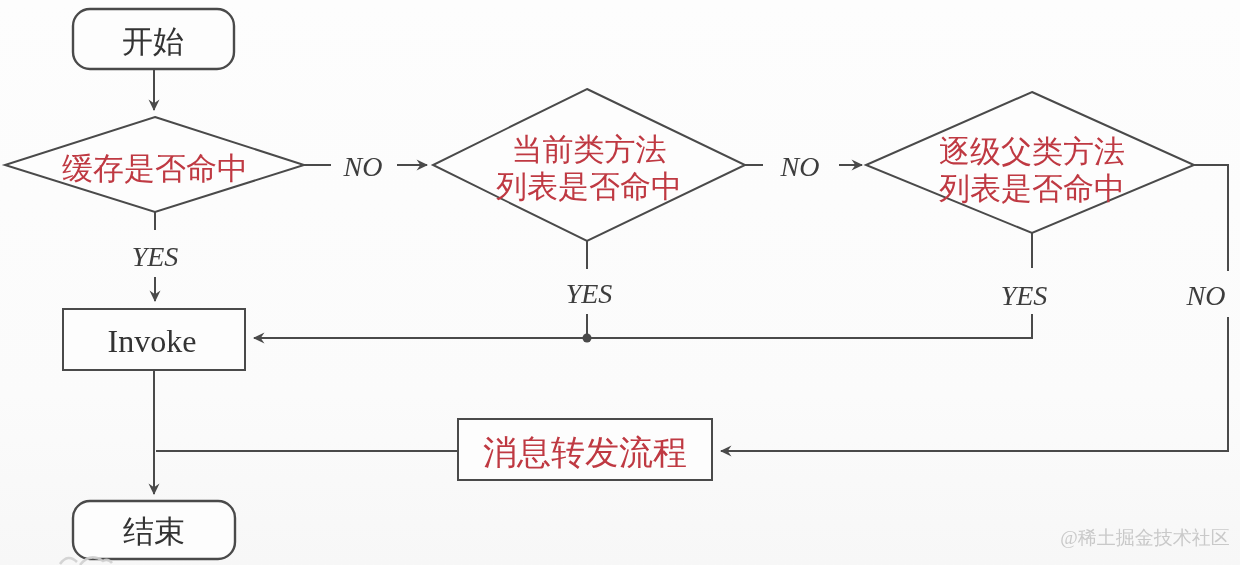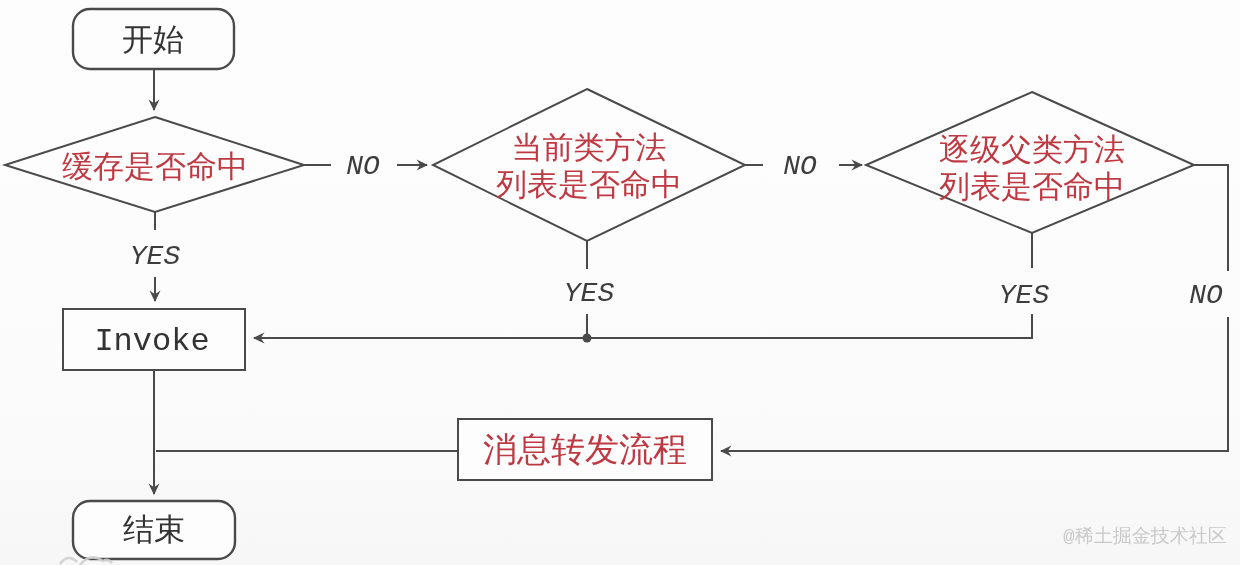--- a/index.html
+++ b/index.html
@@ -5,21 +5,21 @@
   html, body {
     margin: 0;
     padding: 0;
   }
   #stage {
     position: relative;
     width: 1240px;
     height: 565px;
     background: linear-gradient(180deg, #fdfdfd 0%, #fbfbfb 70%, #f7f7f7 100%);
     overflow: hidden;
-    font-family: Liberation Mono, monospace;
+    font-family: Liberation Serif, serif;
   }
   svg { display: block; }
 
   .shape {
     fill: #fdfdfd;
     stroke: #4a4a4a;
     stroke-width: 2;
   }
   .terminal {
     stroke-width: 2.4;

